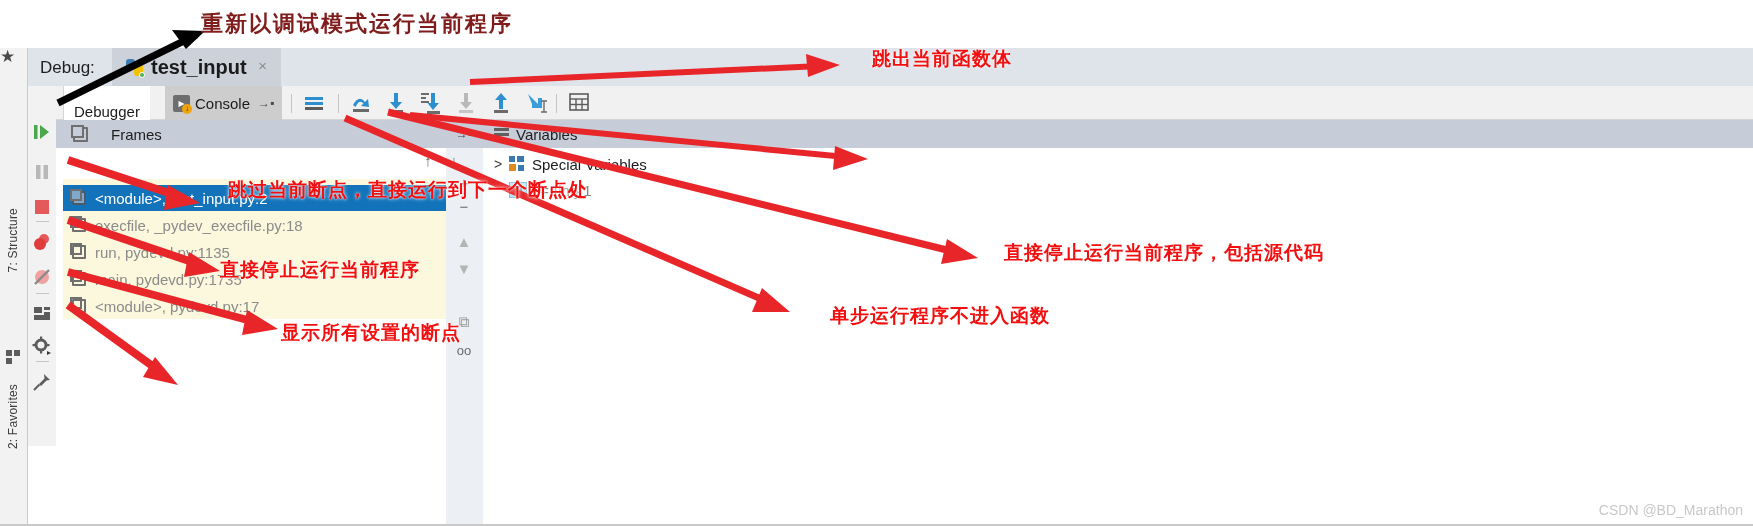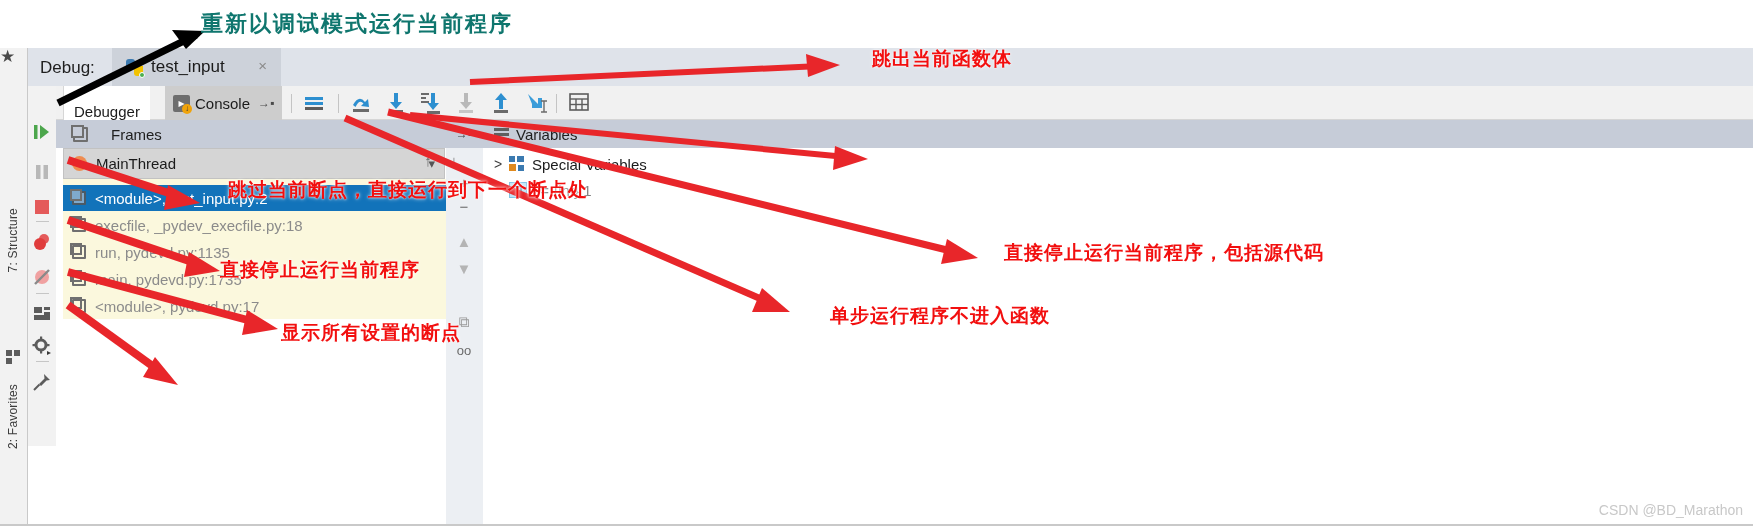--- a/index.html
+++ b/index.html
@@ -95,21 +95,21 @@
   .py-icon .b2 {
     position:absolute; right:0; bottom:0; width:9px; height:10px;
     background:#f2c200; border-radius:0 0 3px 3px;
   }
   .py-icon .dot {
     position:absolute; right:-2px; bottom:-2px; width:6px; height:6px;
     background:#4caf50; border-radius:50%;
     border:1px solid #fff;
   }
   .debug-tab-name {
-    font-size: 17px; color: #1b1b1b; margin-left: 8px;
+    font-size: 20px; color: #1b1b1b; margin-left: 8px; font-weight: bold;
   }
   .debug-tab-close {
     position: absolute; right: 14px; top: 9px;
     font-size: 15px; color: #8b8b8b;
   }
 
   
   .debug-toolrow {
     position: absolute; left: 0; top: 38px; width: 1725px; height: 34px;
     background: #f1f1f1;
@@ -270,21 +270,21 @@
     position: absolute;
     color: #f20f0f;
     font-family: "DejaVu Serif", serif;
     font-weight: bold;
     white-space: nowrap;
     text-shadow: 0 0 2px rgba(255,255,255,.95), 0 0 4px rgba(255,255,255,.8);
     letter-spacing: 1px;
   }
   .anno-black {
     position: absolute;
-    color: #0f766e;
+    color: #7f1d1d;
     font-family: "DejaVu Serif", serif;
     font-weight: bold;
     white-space: nowrap;
     letter-spacing: 2px;
   }
   svg.arrows {
     position: absolute; left: 0; top: 0; width: 1753px; height: 526px;
     pointer-events: none;
   }
   .watermark {
@@ -428,25 +428,20 @@
       <span class="ph-pin">→▪</span>
     </div>
     <div class="ph-vars">
       <span class="vars-glyph"></span>
       <span class="ph-label">Variables</span>
     </div>
 
     <div class="frames-pane">
       <div class="frames-bg-fill"></div>
 
-      <div class="thread-row">
-        <span class="thread-dot"></span>
-        <span class="thread-name">MainThread</span>
-        <span class="thread-chev">▾</span>
-      </div>
 
       <div class="frame-row selected" style="top:37px">
         <span class="frame-icon"></span>
         <span class="frame-text">&lt;module&gt;, test_input.py:2</span>
       </div>
       <div class="frame-row normal" style="top:64px">
         <span class="frame-icon"></span>
         <span class="frame-text">execfile, _pydev_execfile.py:18</span>
       </div>
       <div class="frame-row normal" style="top:91px">

